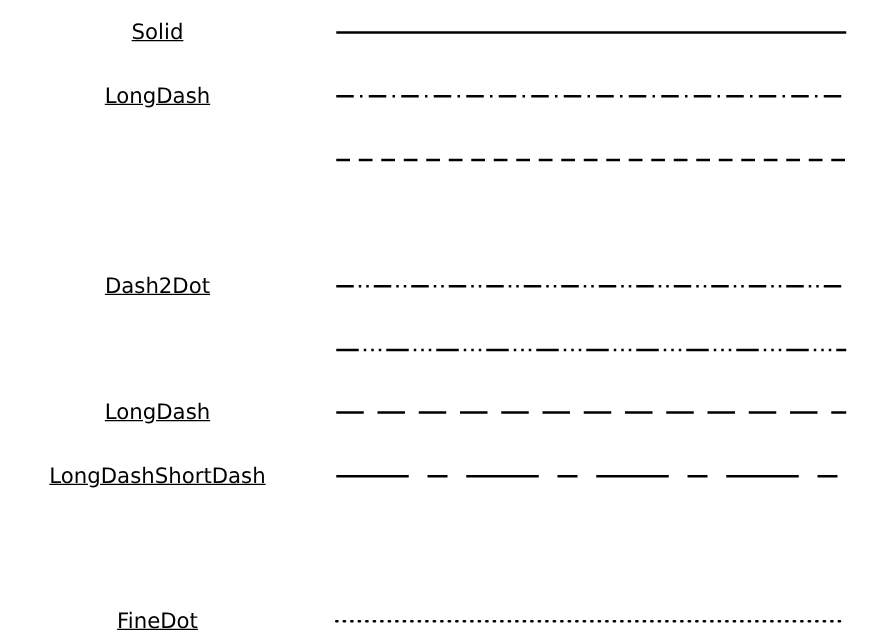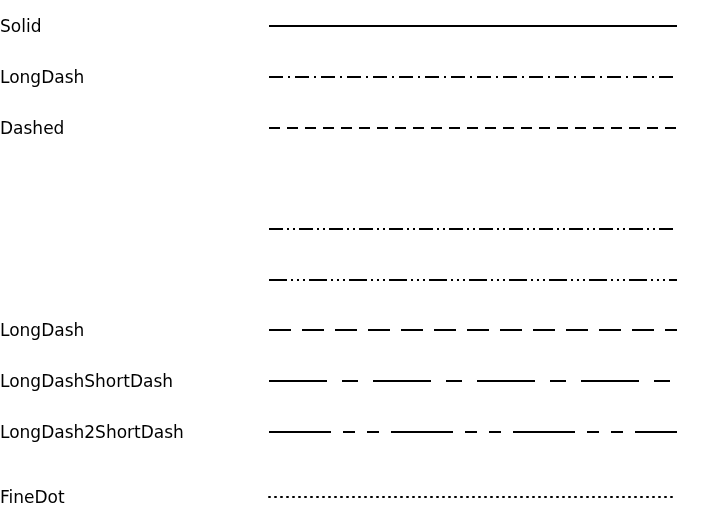--- a/index.html
+++ b/index.html
@@ -23,26 +23,27 @@
   .row {
     position: absolute;
     left: 0;
     width: 705px;
     height: 34px;
     display: flex;
     align-items: center;
   }
   .row-label {
     width: 252px;
-    text-align: left;
+    text-align: center;
     font-size: 17px;
     line-height: 20px;
     color: #000000;
     white-space: nowrap;
     letter-spacing: 0px;
+    text-decoration: underline;
   }
   .row-sample {
     position: absolute;
     left: 269px;
     width: 408px;
     top: 50%;
     transform: translateY(-50%);
     height: 12px;
   }
   .row-sample svg {
@@ -66,28 +67,28 @@
     </div>
     <div class="row" style="top: 60px;">
       <div class="row-label">LongDash</div>
       <div class="row-sample">
         <svg viewBox="0 0 408 12" preserveAspectRatio="none">
           <line x1="0" y1="6" x2="408" y2="6" stroke="#000000" stroke-width="2" stroke-linecap="butt" stroke-dasharray="14 5 2 5"></line>
         </svg>
       </div>
     </div>
     <div class="row" style="top: 111px;">
-      <div class="row-label">Dashed</div>
       <div class="row-sample">
         <svg viewBox="0 0 408 12" preserveAspectRatio="none">
           <line x1="0" y1="6" x2="408" y2="6" stroke="#000000" stroke-width="2" stroke-linecap="butt" stroke-dasharray="11 7"></line>
         </svg>
       </div>
     </div>
     <div class="row" style="top: 212px;">
+      <div class="row-label">Dash2Dot</div>
       <div class="row-sample">
         <svg viewBox="0 0 408 12" preserveAspectRatio="none">
           <line x1="0" y1="6" x2="408" y2="6" stroke="#000000" stroke-width="2" stroke-linecap="butt" stroke-dasharray="14 4 2 4 2 4"></line>
         </svg>
       </div>
     </div>
     <div class="row" style="top: 263px;">
       <div class="row-sample">
         <svg viewBox="0 0 408 12" preserveAspectRatio="none">
           <line x1="0" y1="6" x2="408" y2="6" stroke="#000000" stroke-width="2" stroke-linecap="butt" stroke-dasharray="18 4 2 4 2 4 2 4"></line>
@@ -103,28 +104,20 @@
       </div>
     </div>
     <div class="row" style="top: 364px;">
       <div class="row-label">LongDashShortDash</div>
       <div class="row-sample">
         <svg viewBox="0 0 408 12" preserveAspectRatio="none">
           <line x1="0" y1="6" x2="408" y2="6" stroke="#000000" stroke-width="2" stroke-linecap="butt" stroke-dasharray="58 15 16 15"></line>
         </svg>
       </div>
     </div>
-    <div class="row" style="top: 415px;">
-      <div class="row-label">LongDash2ShortDash</div>
-      <div class="row-sample">
-        <svg viewBox="0 0 408 12" preserveAspectRatio="none">
-          <line x1="0" y1="6" x2="408" y2="6" stroke="#000000" stroke-width="2" stroke-linecap="butt" stroke-dasharray="62 12 12 12 12 12"></line>
-        </svg>
-      </div>
-    </div>
     <div class="row" style="top: 480px;">
       <div class="row-label">FineDot</div>
       <div class="row-sample">
         <svg viewBox="0 0 408 12" preserveAspectRatio="none">
           <line x1="0" y1="6" x2="408" y2="6" stroke="#000000" stroke-width="2" stroke-linecap="round" stroke-dasharray="1 5"></line>
         </svg>
       </div>
     </div>
   </div>
 

